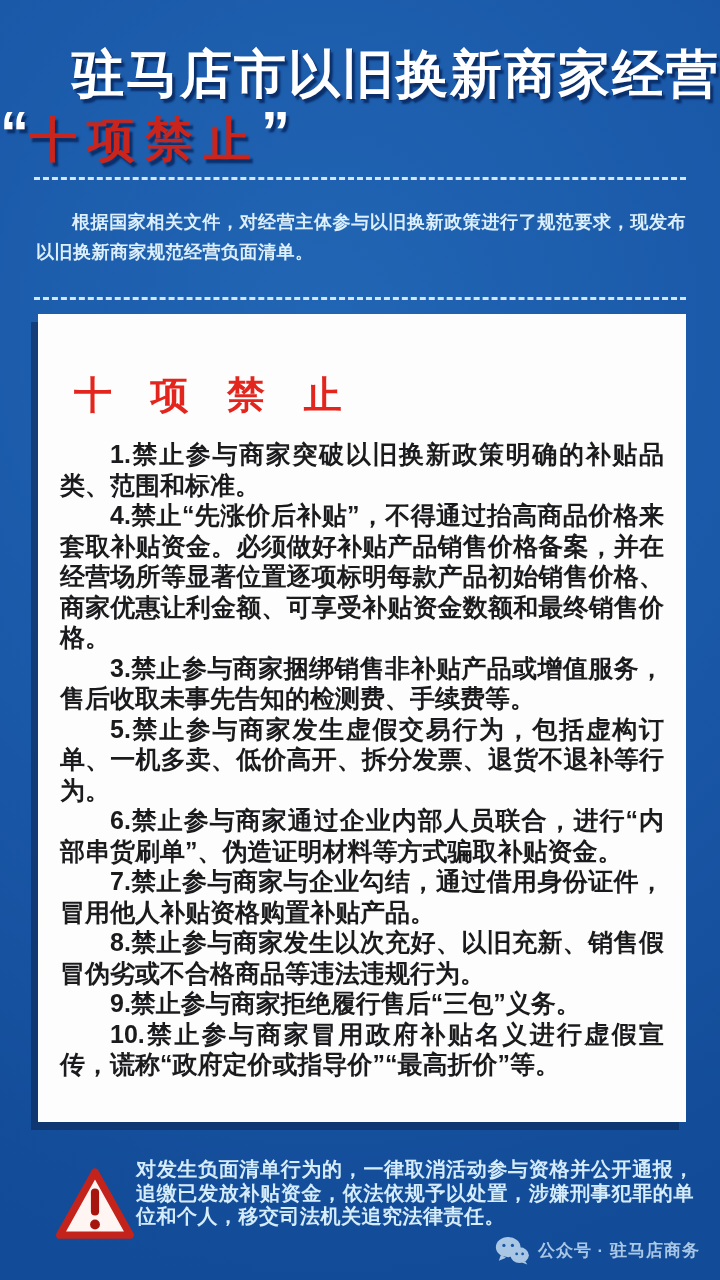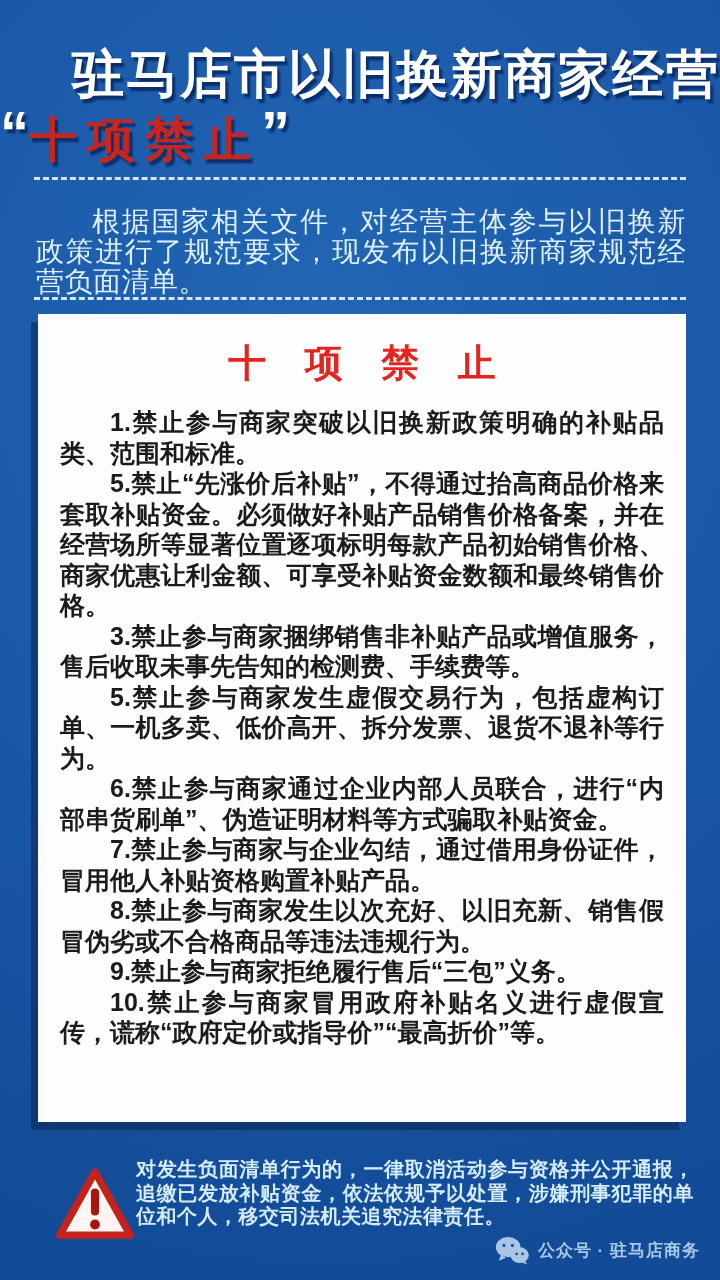--- a/index.html
+++ b/index.html
@@ -29,35 +29,35 @@
   
   .dash{
     position:absolute; left:34px; right:34px; height:0;
     border-top:3px dashed rgba(228,241,252,0.92);
   }
   .dash1{ top:177px; }
   .dash2{ top:297px; }
   
   .intro{
     position:absolute; top:207px; left:36px; width:650px;
-    color:#dceffb; font-size:28px; line-height:30px; font-weight:400;
+    color:#dceffb; font-size:18px; line-height:30px; font-weight:700;
     text-indent:2em; text-align:justify; letter-spacing:0.5px;
   }
   
   .card{
     position:absolute; top:314px; left:38px; width:648px; height:808px;
     background:#fdfdfd;
     box-shadow:-7px 8px 0 rgba(9,31,72,0.5);
     padding:24px 22px 14px 22px;
     overflow:hidden;
   }
   .card-title{
-    text-align:center; color:#e3261d;
+    text-align:left; color:#e3261d;
     font-size:38px; font-weight:900; letter-spacing:14px; text-indent:14px;
-    margin-bottom:18px; white-space:nowrap;
+    margin-bottom:18px; white-space:nowrap;margin-top:32px;
   }
   .item{
     color:#1b1b1d; font-size:25px; line-height:30.5px; font-weight:700;
     text-indent:2em; text-align:justify;
   }
   
   .warning{
     position:absolute; top:1158px; left:54px; right:26px;
     display:flex; align-items:flex-start; 
   }
@@ -88,21 +88,21 @@
 
   <div class="dash dash1"></div>
 
   <p class="intro">根据国家相关文件，对经营主体参与以旧换新政策进行了规范要求，现发布以旧换新商家规范经营负面清单。</p>
 
   <div class="dash dash2"></div>
 
   <section class="card">
     <h2 class="card-title">十 项 禁 止</h2>
     <p class="item">1.禁止参与商家突破以旧换新政策明确的补贴品类、范围和标准。</p>
-    <p class="item">5.禁止“先涨价后补贴”，不得通过抬高商品价格来套取补贴资金。必须做好补贴产品销售价格备案，并在经营场所等显著位置逐项标明每款产品初始销售价格、商家优惠让利金额、可享受补贴资金数额和最终销售价格。</p>
+    <p class="item">4.禁止“先涨价后补贴”，不得通过抬高商品价格来套取补贴资金。必须做好补贴产品销售价格备案，并在经营场所等显著位置逐项标明每款产品初始销售价格、商家优惠让利金额、可享受补贴资金数额和最终销售价格。</p>
     <p class="item">3.禁止参与商家捆绑销售非补贴产品或增值服务，售后收取未事先告知的检测费、手续费等。</p>
     <p class="item">5.禁止参与商家发生虚假交易行为，包括虚构订单、一机多卖、低价高开、拆分发票、退货不退补等行为。</p>
     <p class="item">6.禁止参与商家通过企业内部人员联合，进行“内部串货刷单”、伪造证明材料等方式骗取补贴资金。</p>
     <p class="item">7.禁止参与商家与企业勾结，通过借用身份证件，冒用他人补贴资格购置补贴产品。</p>
     <p class="item">8.禁止参与商家发生以次充好、以旧充新、销售假冒伪劣或不合格商品等违法违规行为。</p>
     <p class="item">9.禁止参与商家拒绝履行售后“三包”义务。</p>
     <p class="item">10.禁止参与商家冒用政府补贴名义进行虚假宣传，谎称“政府定价或指导价”“最高折价”等。</p>
   </section>
 
   <footer class="warning">

